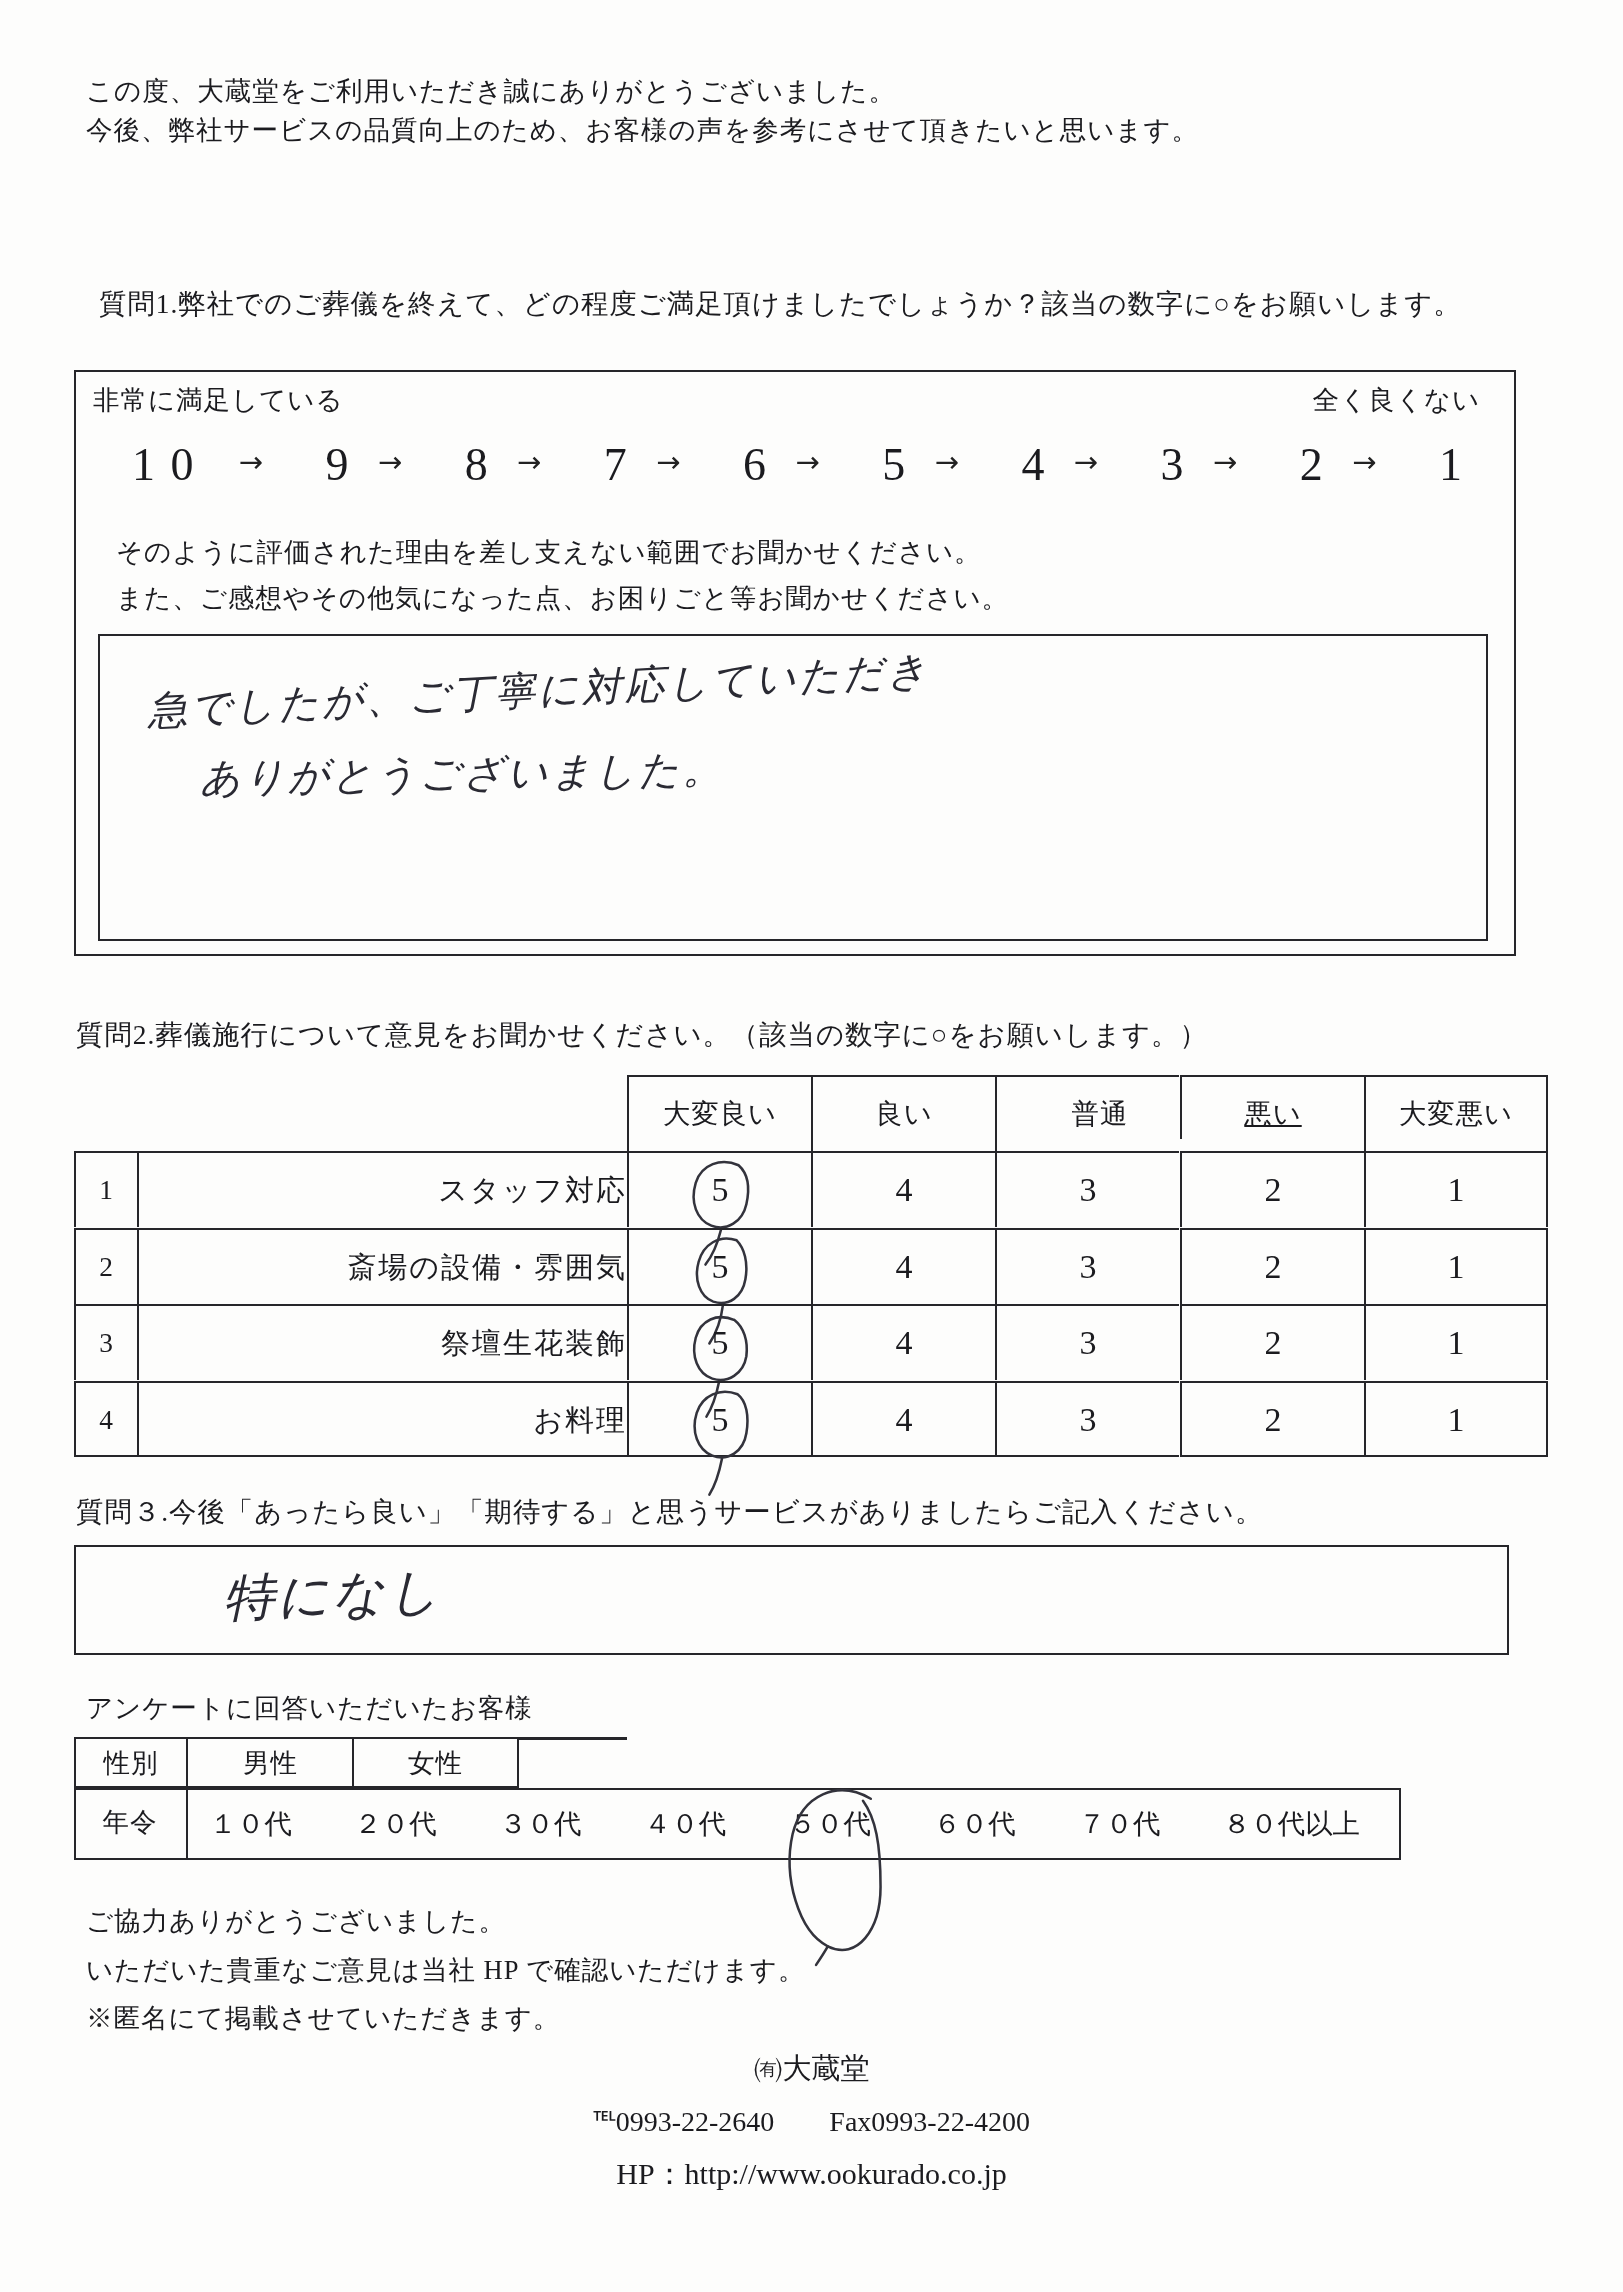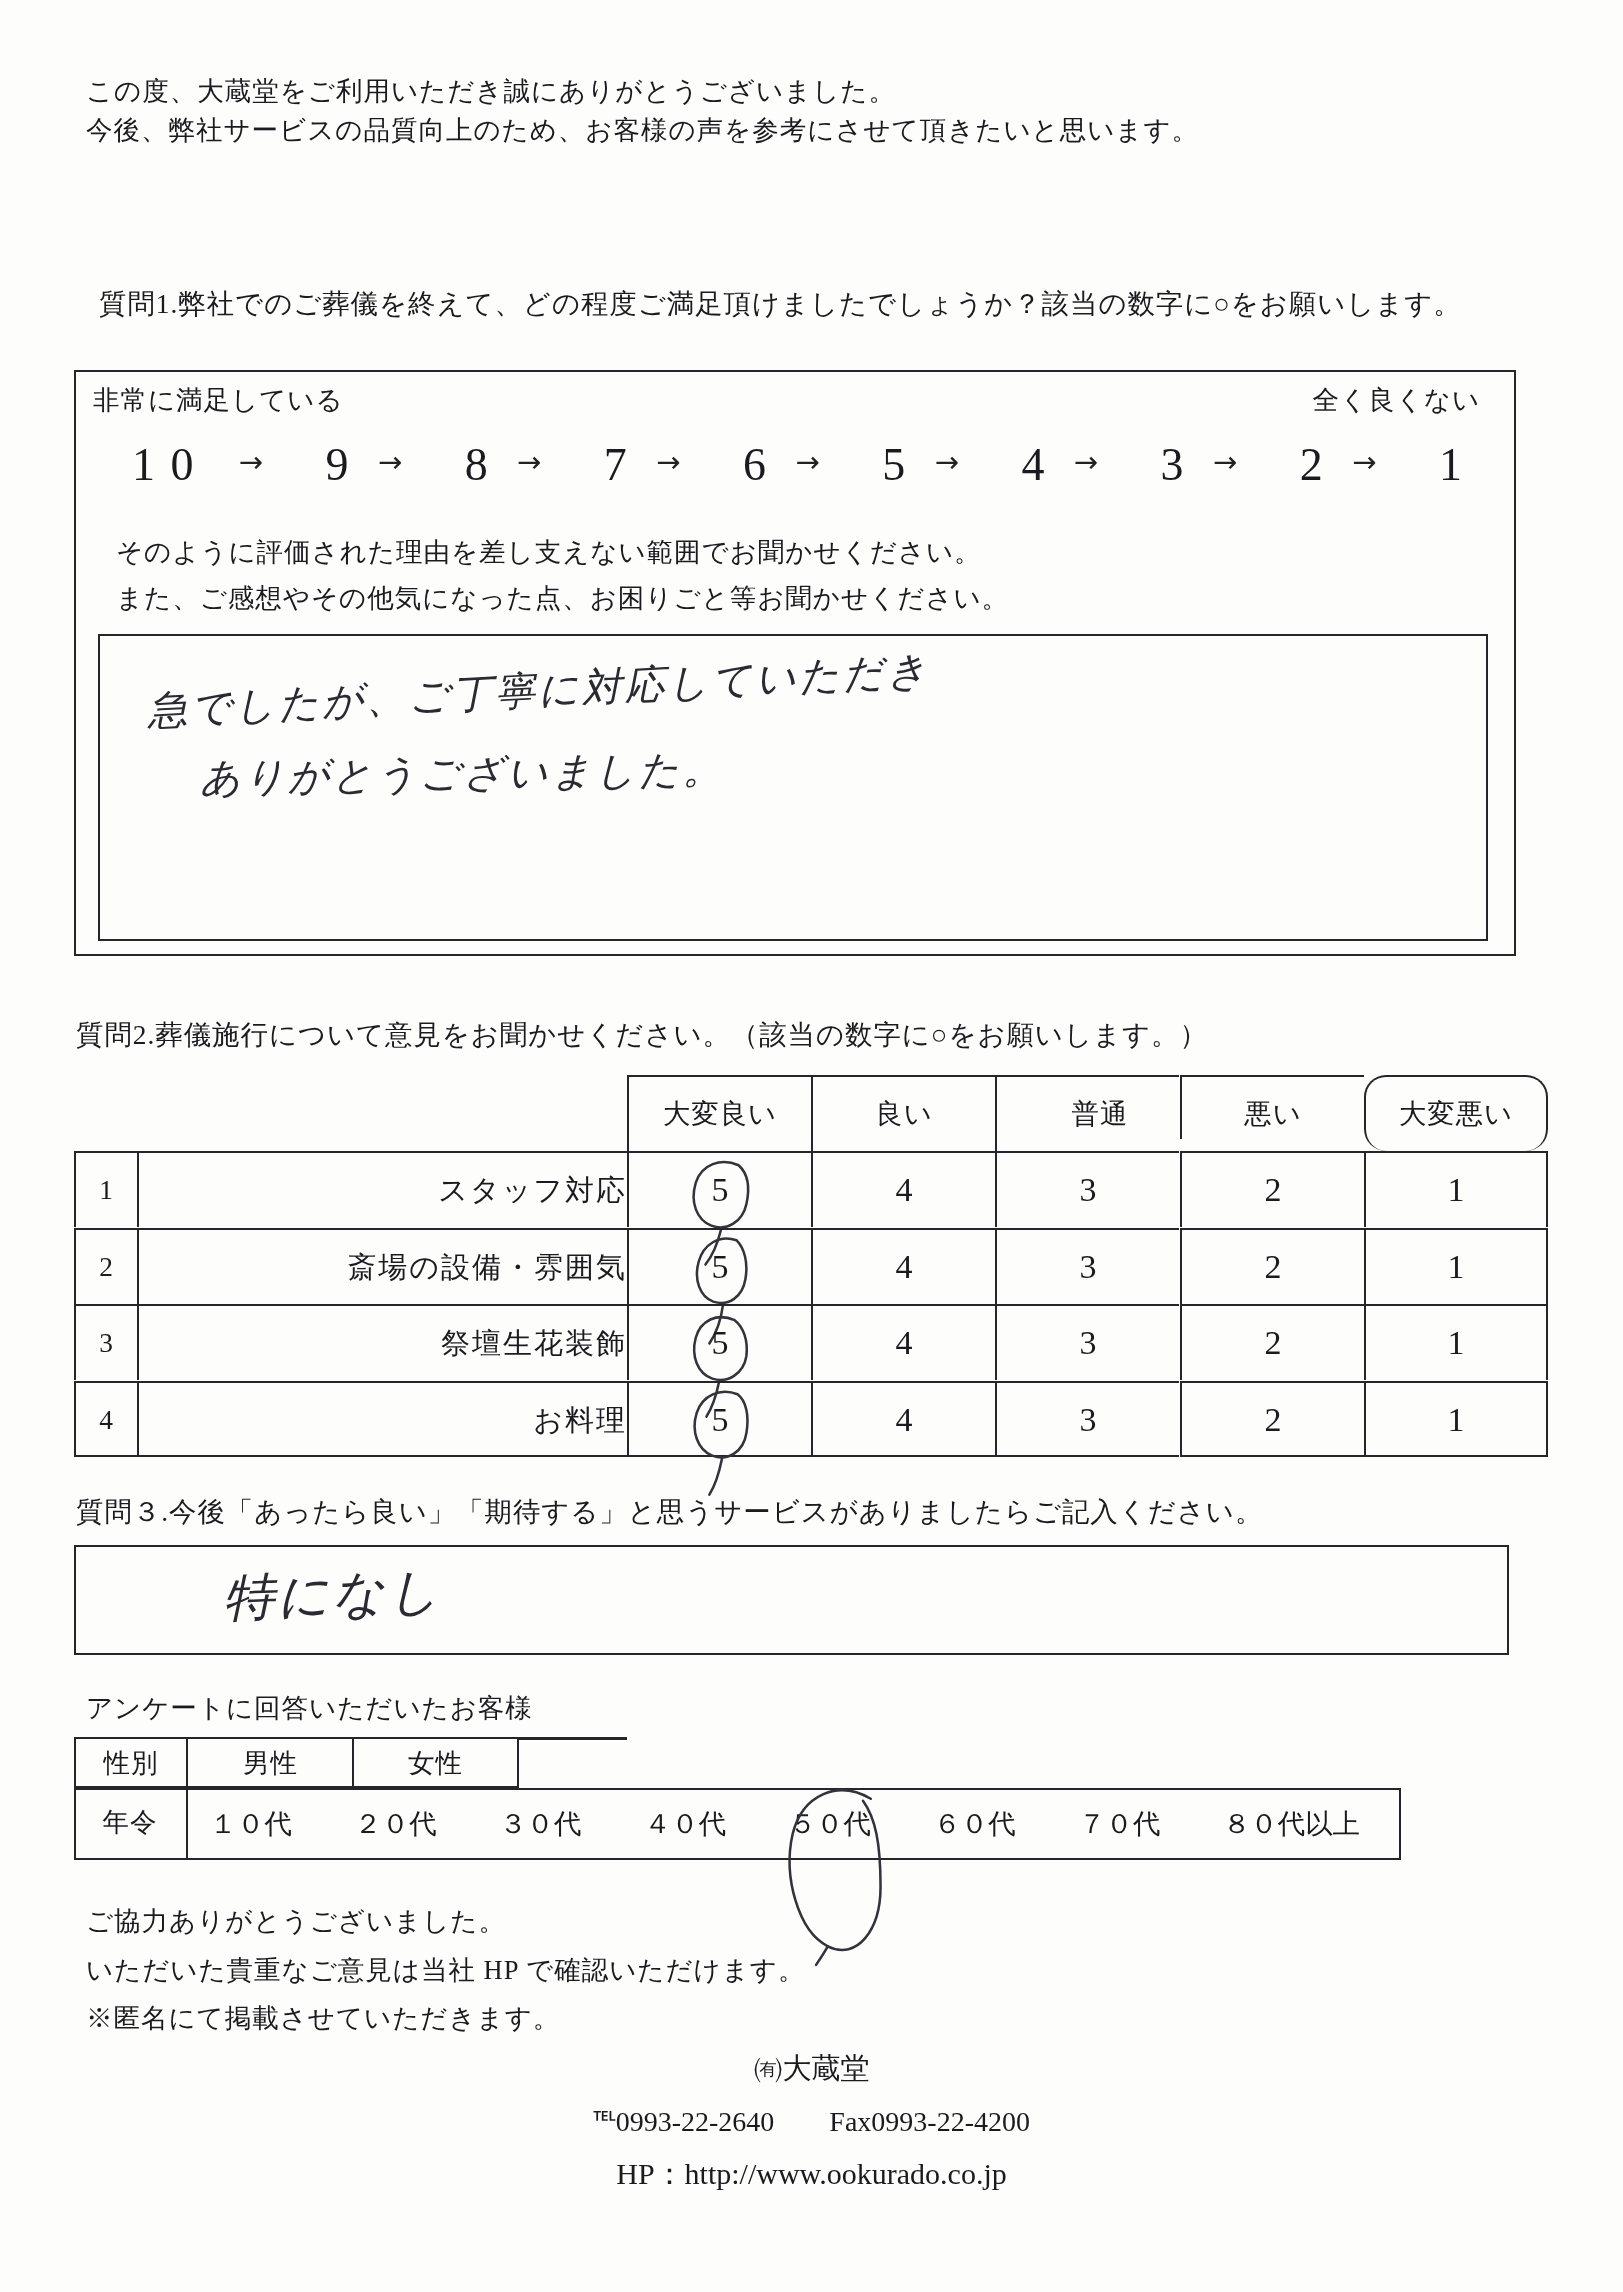--- a/index.html
+++ b/index.html
@@ -96,22 +96,22 @@
     <div class="abs hand" style="left:100px;top:110px;font-size:40px;transform:rotate(-1deg);">ありがとうございました。</div>
   </div>
 
   <div class="abs t28" style="left:76px;top:1017px;text-align:center;">質問2.葬儀施行について意見をお聞かせください。（該当の数字に○をお願いします。）</div>
 
   <div class="abs" style="left:74px;top:1075px;width:1474px;height:382px;">
 
     <div class="cell t28" style="left:553px;top:0;width:184px;height:76px;line-height:74px;">大変良い</div>
     <div class="cell t28" style="left:737px;top:0;width:184px;height:76px;line-height:74px;">良い</div>
     <div class="cell t28" style="left:921px;top:0;width:184px;height:76px;line-height:74px;padding-left:24px;">普通</div>
-    <div class="cell t28" style="left:1106px;top:0;width:184px;height:64px;line-height:74px;">悪い</div>
-    <div class="cell rt t28" style="left:1290px;top:0;width:184px;height:76px;line-height:74px;border-radius:22px;">大変悪い</div>
+    <div class="cell t28" style="left:1106px;top:0;width:184px;height:64px;line-height:74px;text-decoration:underline;">悪い</div>
+    <div class="cell rt t28" style="left:1290px;top:0;width:184px;height:76px;line-height:74px;">大変悪い</div>
 
     <div class="cell t28" style="left:0;top:76px;width:63px;height:76px;line-height:74px;">1</div>
     <div class="cell left rowlabel" style="left:63px;top:76px;width:490px;height:76px;line-height:74px;">スタッフ対応</div>
     <div class="cell score" style="left:553px;top:76px;width:184px;height:76px;line-height:74px;">
       <span>5</span>
       <svg class="annot-svg" style="left:57px;top:2px;" width="74" height="114" viewBox="0 0 76 116">
         <path d="M 54 10 C 36 2 16 9 10 28 C 4 48 11 66 26 72 C 42 78 58 68 62 50 C 66 32 63 18 54 10"></path>
         <path d="M 36 76 C 32 92 28 102 20 112"></path>
       </svg>
     </div>

